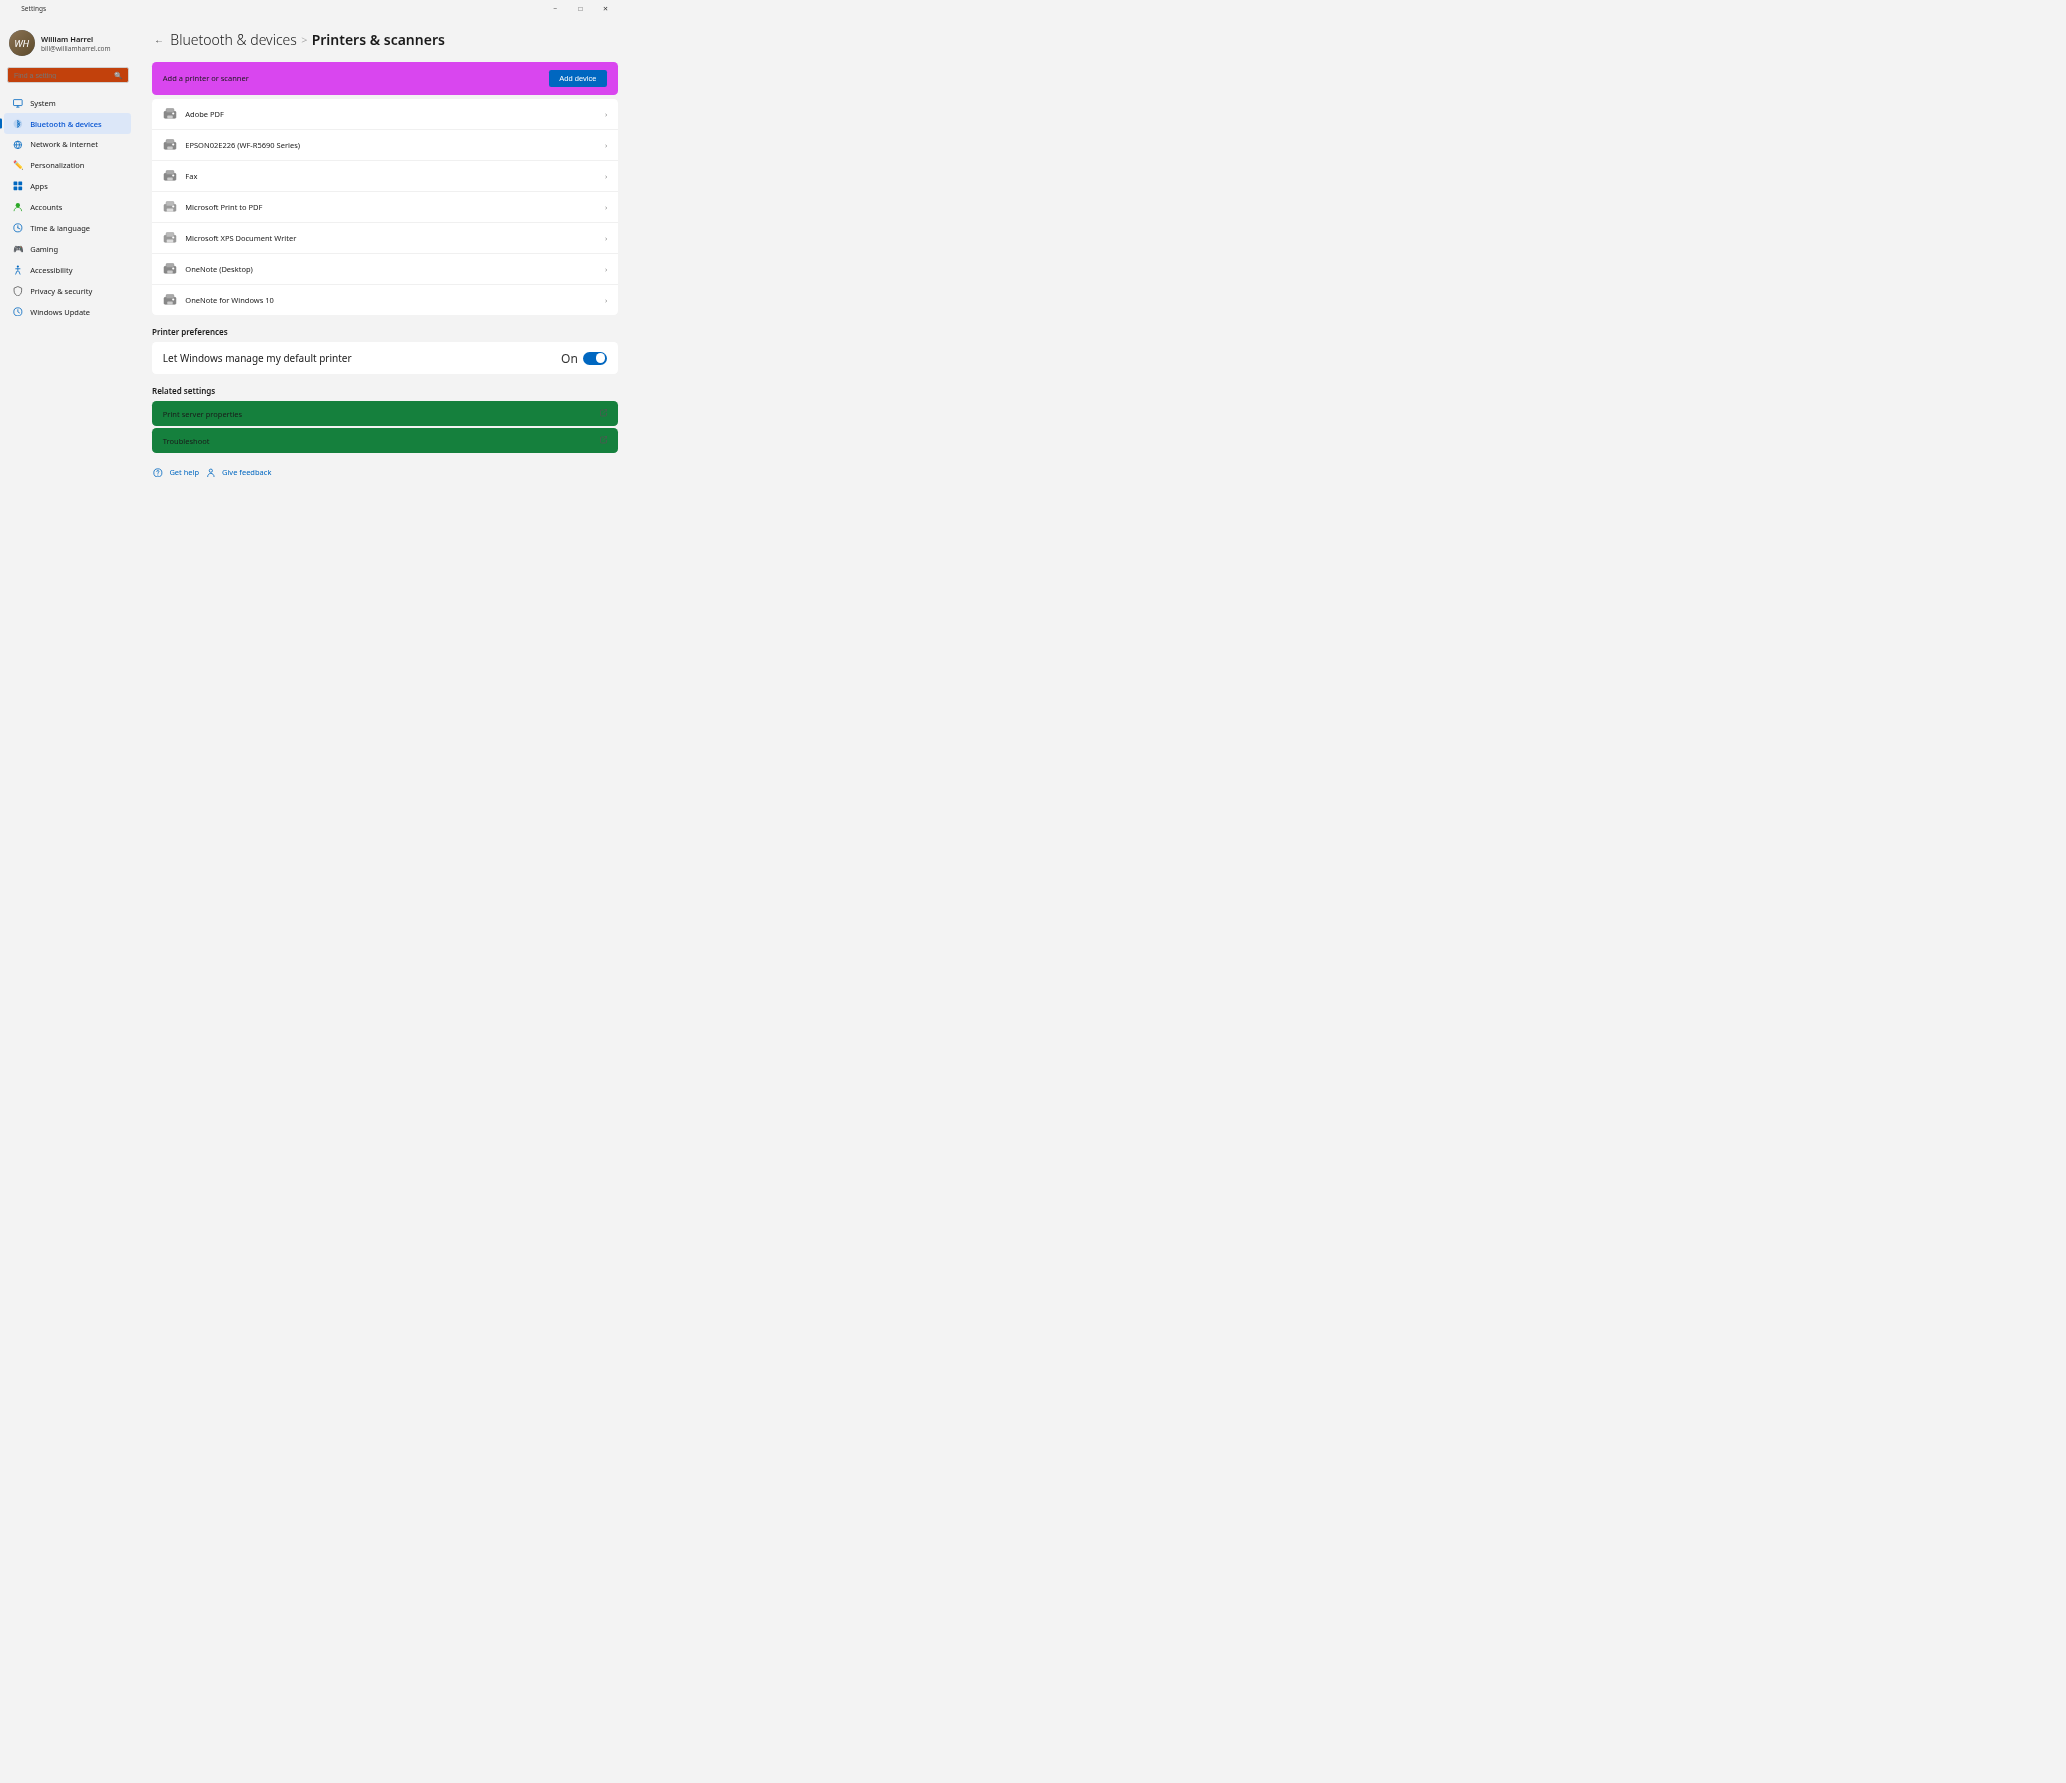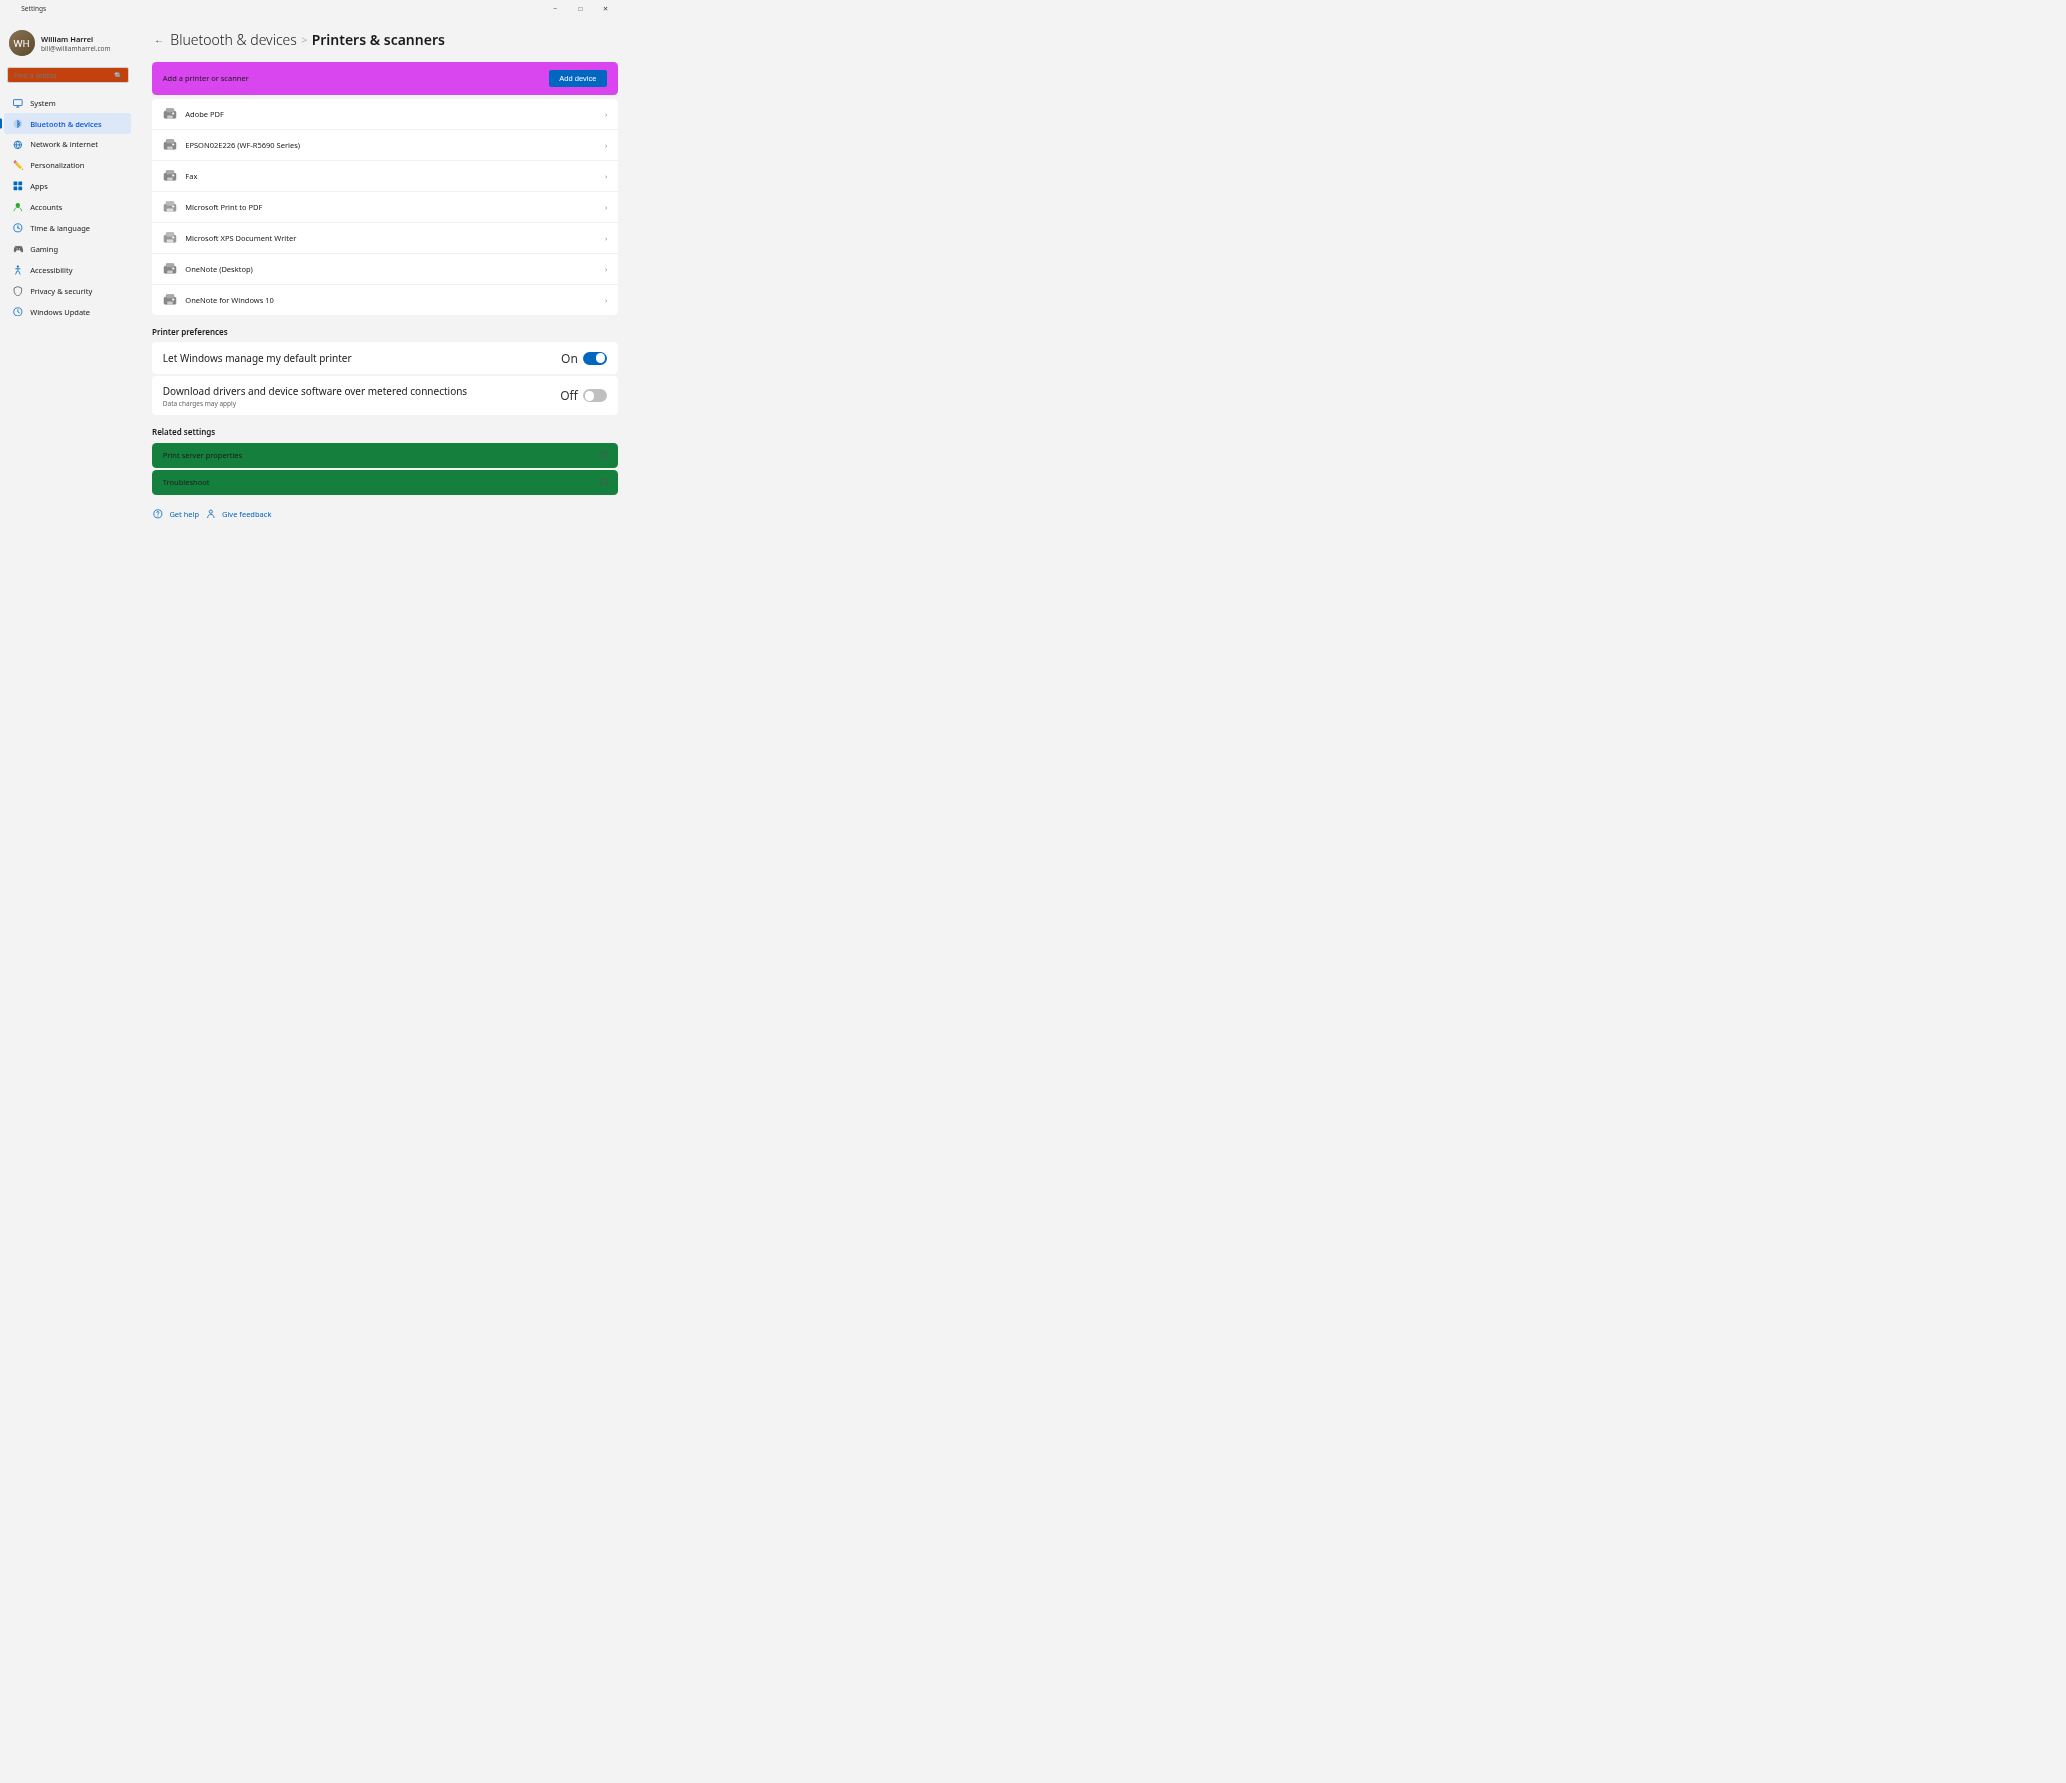--- a/index.html
+++ b/index.html
@@ -82,20 +82,21 @@
     .avatar-img {
       width: 26px;
       height: 26px;
       border-radius: 50%;
       background: linear-gradient(135deg, #8B7355 0%, #5C4A2A 100%);
       display: flex;
       align-items: center;
       justify-content: center;
       font-size: 9.7px;
       color: white;
+      font-style: italic;
     }
     .user-info { display: flex; flex-direction: column; }
     .user-name { font-weight: 600; font-size: 7.5px; }
     .user-email { font-size: 6.5px; color: #555; }
     .search-box {
       margin: 0 6.5px 8.6px;
       position: relative;
     }
     .search-input {
       width: 100%;
@@ -607,33 +608,20 @@
         <span class="toggle-row-label">Let Windows manage my default printer</span>
         <div class="toggle-right">
           <span class="toggle-status">On</span>
           <div class="toggle on">
             <div class="toggle-slider"></div>
             <div class="toggle-knob"></div>
           </div>
         </div>
       </div>
 
-      <div class="toggle-row">
-        <div class="toggle-row-content">
-          <span class="toggle-row-label">Download drivers and device software over metered connections</span>
-          <span class="toggle-row-sublabel">Data charges may apply</span>
-        </div>
-        <div class="toggle-right">
-          <span class="toggle-status">Off</span>
-          <div class="toggle off">
-            <div class="toggle-slider"></div>
-            <div class="toggle-knob"></div>
-          </div>
-        </div>
-      </div>
 
       <div class="section-title">Related settings</div>
 
       <div class="related-item">
         <span class="related-label">Print server properties</span>
         <span class="external-icon">
           <svg width="7.5" height="7.5" viewBox="0 0 14 14" fill="none">
             <path d="M6 2H2a1 1 0 0 0-1 1v9a1 1 0 0 0 1 1h9a1 1 0 0 0 1-1V8" stroke="#555" stroke-width="1.5" stroke-linecap="round"></path>
             <path d="M9 1h4v4" stroke="#555" stroke-width="1.5" stroke-linecap="round" stroke-linejoin="round"></path>
             <line x1="13" y1="1" x2="6" y2="8" stroke="#555" stroke-width="1.5" stroke-linecap="round"></line>

